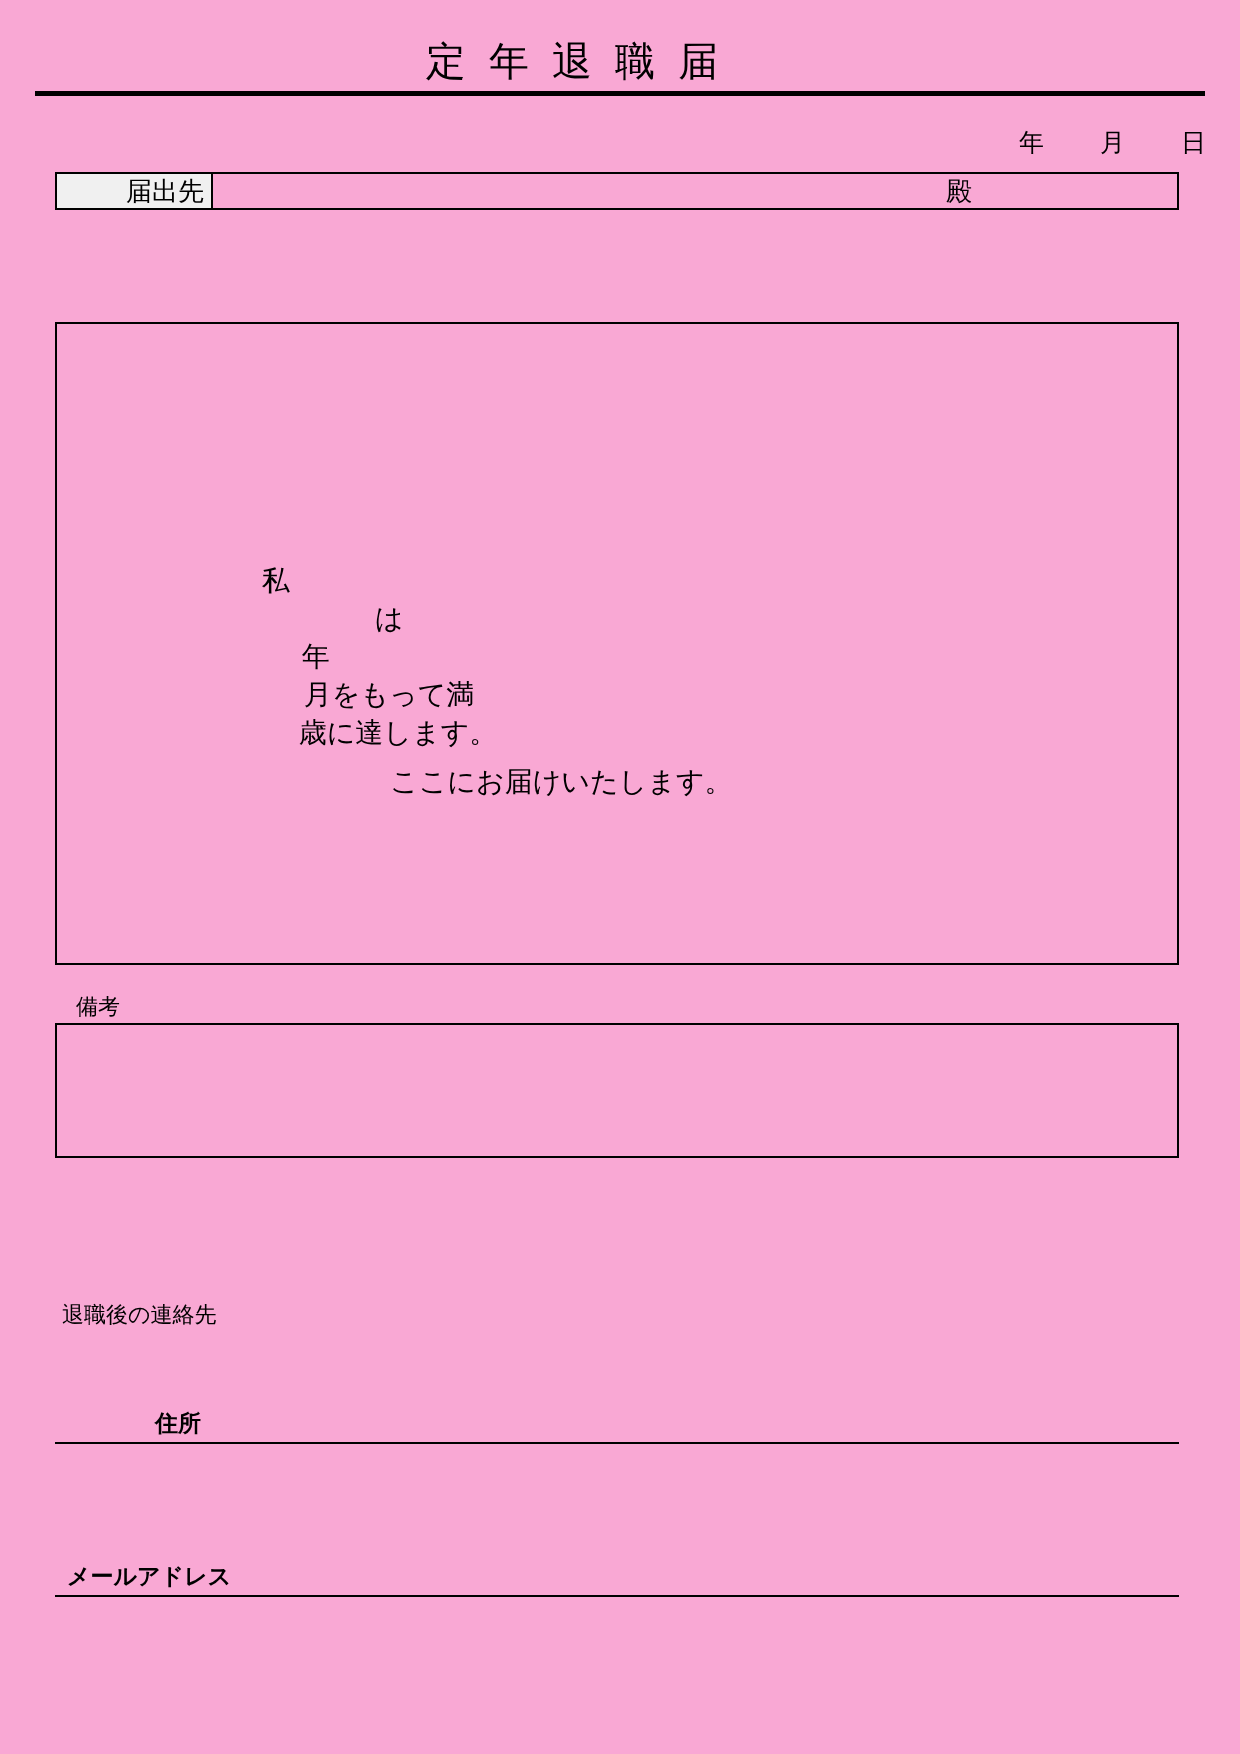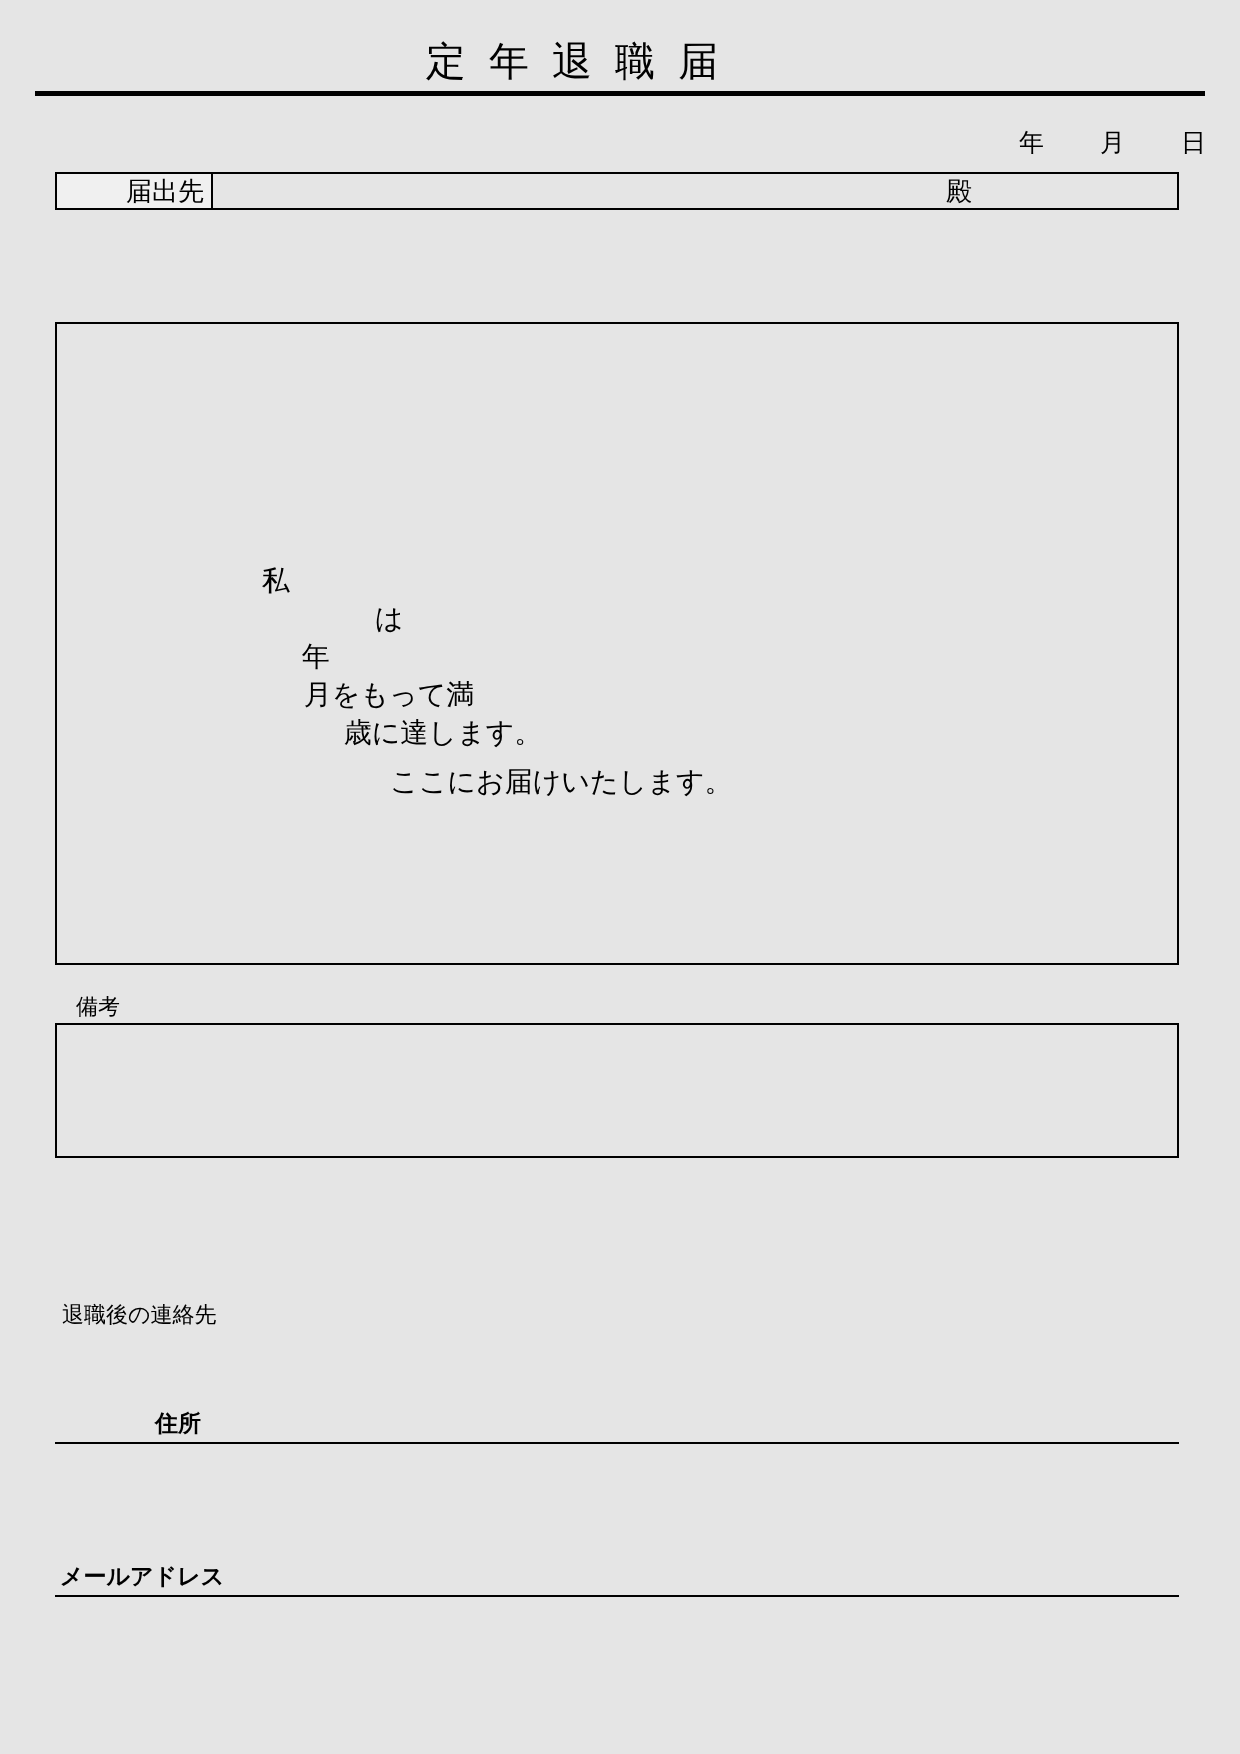--- a/index.html
+++ b/index.html
@@ -1,21 +1,21 @@
 <!DOCTYPE html>
 <html><head>
 <meta charset="utf-8">
 <style>
   * { margin: 0; padding: 0; box-sizing: border-box; }
   html, body { background: #ffffff; }
   .page {
     position: relative;
     width: 1240px;
     height: 1754px;
-    background: #e5e5e5;
+    background: #f9a8d4;
     color: #000000;
     font-family: "Liberation Sans", "DejaVu Sans", sans-serif;
     overflow: hidden;
   }
   
   .title {
     position: absolute;
     top: 34px; left: 0;
     width: 1150px;
     text-align: center;
@@ -82,21 +82,21 @@
     position: absolute;
     font-size: 28px;
     white-space: pre;
   }
   .line1 { top: 206px; left: 158px; }
   .line2 { top: 329px; left: 238px; }
   .line3 { top: 439px; left: 333px; }
   .g1 { margin-left: 113px; }
   .g2 { margin-left: 40px; }
   .g3 { margin-left: 42px; }
-  .g4 { margin-left: 82px; }
+  .g4 { margin-left: 37px; }
   .seg { display: inline-block; }
   
   .remarks-label {
     position: absolute;
     left: 76px; top: 992px;
     font-size: 22px;
   }
   .remarks-box {
     position: absolute;
     left: 55px; top: 1023px;
@@ -123,21 +123,21 @@
   .u-lbl {
     position: absolute;
     bottom: 3px;
     font-size: 23px;
     font-weight: bold;
     white-space: nowrap;
   }
   .lbl-address { left: 100px; }
   .lbl-phone1  { left: 33px; }
   .lbl-phone2  { left: 553px; }
-  .lbl-email   { left: 5px; }
+  .lbl-email   { left: 12px; }
   .u-input { position: absolute; top: 0; bottom: 0; }
   .in-address { left: 210px; right: 0; }
   .in-phone1  { left: 185px; width: 360px; }
   .in-phone2  { left: 705px; right: 0; }
   .in-email   { left: 215px; right: 0; }
 </style>
 </head>
 <body>
 
 <div class="page">

